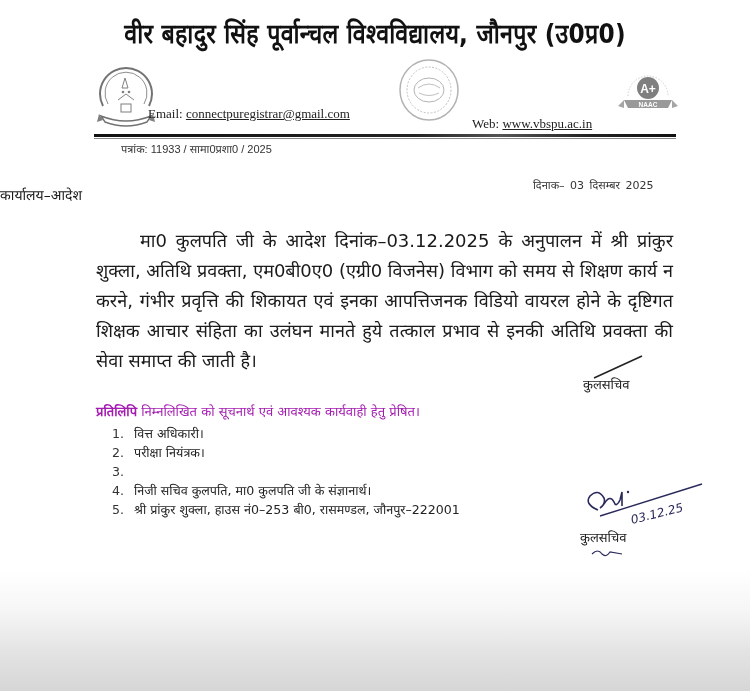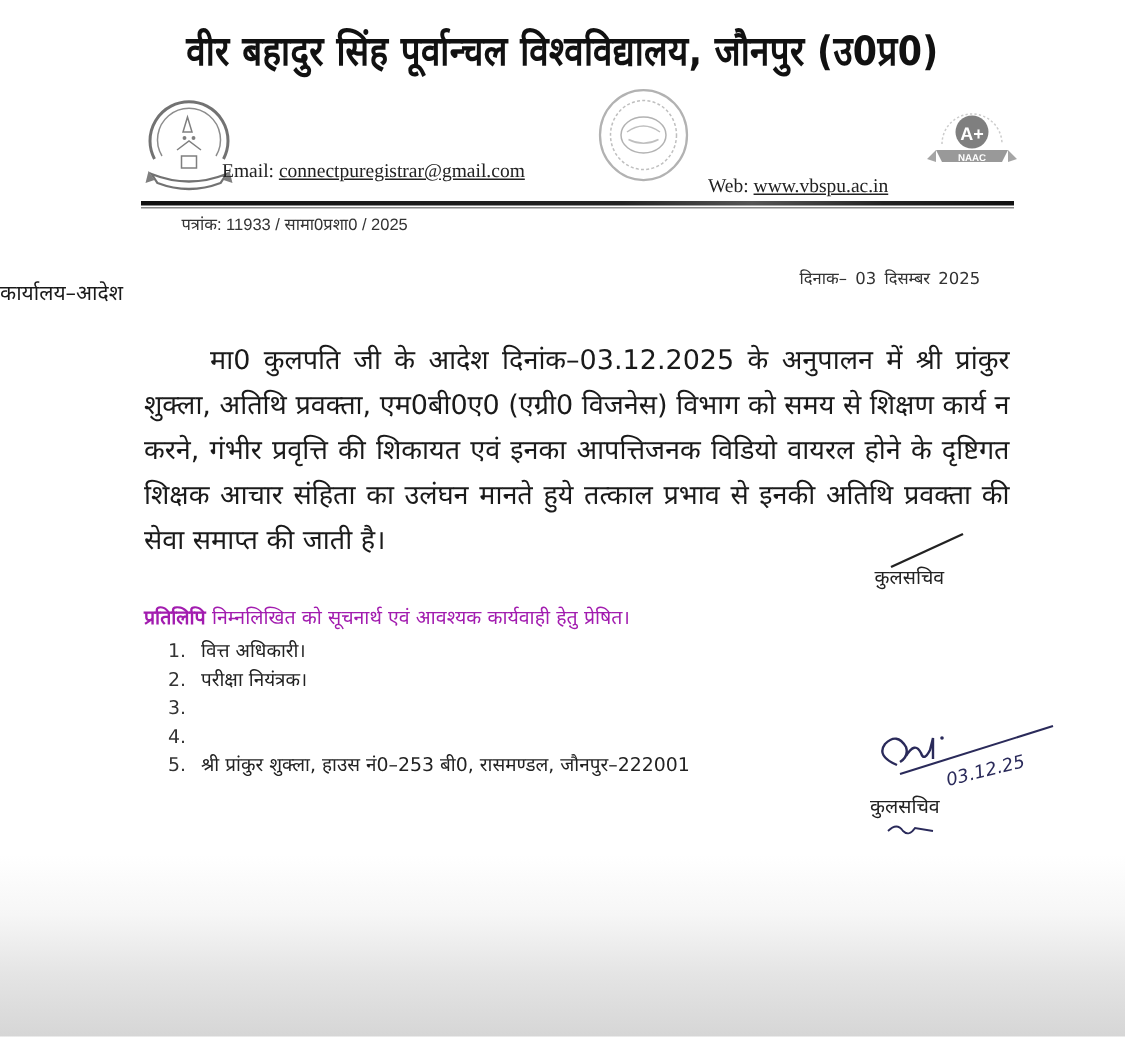--- a/index.html
+++ b/index.html
@@ -194,20 +194,21 @@
     </li>
   <li>
       <span class="num">2.</span>
       <span>परीक्षा नियंत्रक।</span>
     </li>
   <li>
       <span class="num">3.</span>
     </li>
   <li>
       <span class="num">4.</span>
+      <span>निजी सचिव कुलपति, मा0 कुलपति जी के संज्ञानार्थ।</span>
     </li>
   <li>
       <span class="num">5.</span>
       <span>श्री प्रांकुर शुक्ला, हाउस नं0–253 बी0, रासमण्डल, जौनपुर–222001</span>
     </li>
 </ul>
 
 <svg class="abs" style="left:570px; top:474px;" width="140" height="56" viewBox="0 0 140 56">
   <path d="M28 36 Q14 30 20 22 Q28 14 34 24 Q36 30 30 34" fill="none" stroke="#2a2a5a" stroke-width="1.6"></path>
   <path d="M34 30 Q40 20 44 28 Q46 34 50 26 L52 18 L52 32" fill="none" stroke="#2a2a5a" stroke-width="1.6"></path>

